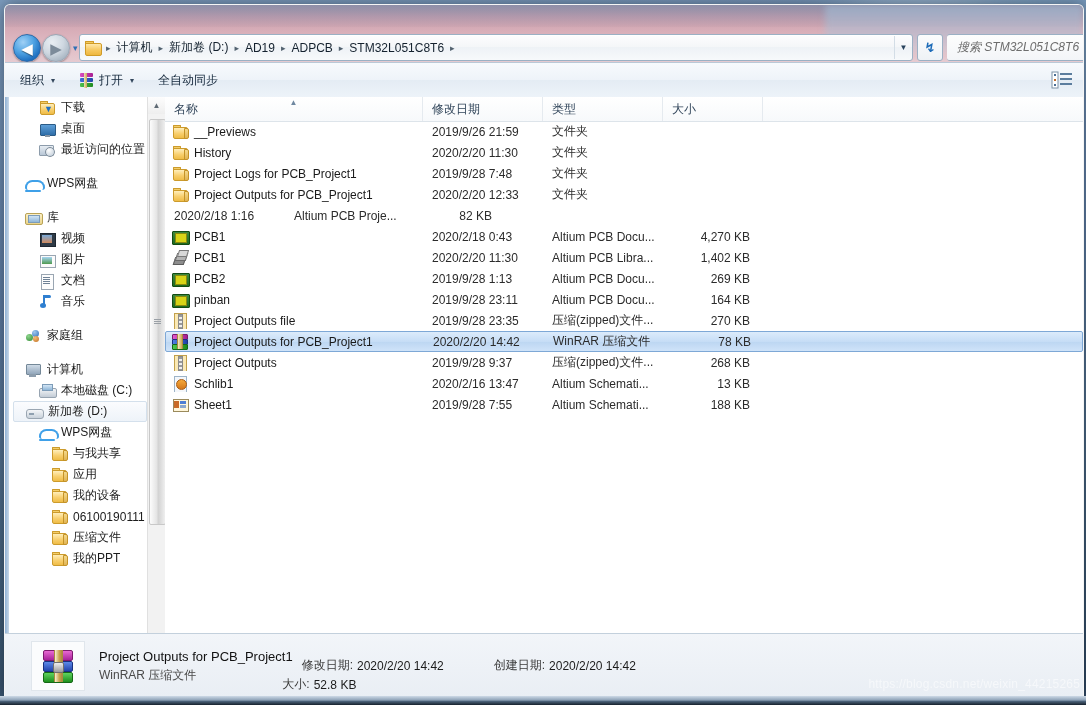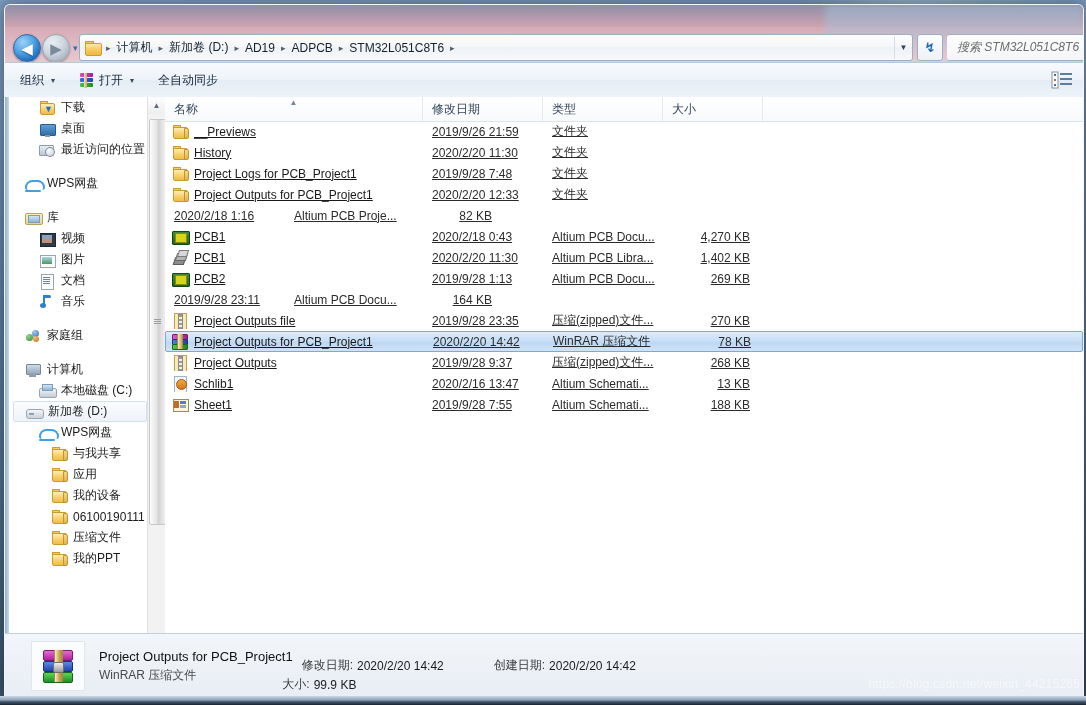--- a/index.html
+++ b/index.html
@@ -228,21 +228,21 @@
 
   #rows { position:absolute; left:0; top:24px; right:0; bottom:0; }
   .row {
     display:flex; align-items:center; height:21px; font-size:12px;
     color:#1a1a1a; box-sizing:border-box;
   }
   .row.selected {
     background: linear-gradient(to bottom,#dcebfb 0%,#c6ddf6 50%,#bcd6f2 51%,#cfe3f9 100%);
     border:1px solid #7ea8d6; border-radius:2px;
   }
-  .cell { box-sizing:border-box; overflow:hidden; white-space:nowrap;text-decoration:underline; }
+  .cell { box-sizing:border-box; overflow:hidden; white-space:nowrap; }
   .cell.c-name { width:258px; display:flex; align-items:center; padding-left:7px; }
   .cell.c-date { width:120px; padding-left:9px; color:#2b2b2b; }
   .cell.c-type { width:120px; padding-left:9px; color:#2b2b2b; }
   .cell.c-size { width:100px; padding-right:13px; text-align:right; color:#2b2b2b; }
   .row.selected .cell.c-name { padding-left:6px; }
   .f-ic { width:16px; height:16px; margin-right:6px; flex:none; position:relative; }
 
   
   .ic-folder .b{ position:absolute;left:1px;top:3px;width:13px;height:10px;border-radius:1px 2px 2px 2px;
      background:linear-gradient(to bottom,#ffeeba,#f8cf6e 55%,#efbc46); border:1px solid #cc9b2c;}
@@ -751,20 +751,27 @@
                 <span class="o"></span>
                 <span class="i"></span>
               </span>
               <span>PCB2</span>
             </div>
             <div class="cell c-date">2019/9/28 1:13</div>
             <div class="cell c-type">Altium PCB Docu...</div>
             <div class="cell c-size">269 KB</div>
           </div>
           <div class="row">
+            <div class="cell c-name">
+              <span class="f-ic ic-pcbdoc">
+                <span class="o"></span>
+                <span class="i"></span>
+              </span>
+              <span>pinban</span>
+            </div>
             <div class="cell c-date">2019/9/28 23:11</div>
             <div class="cell c-type">Altium PCB Docu...</div>
             <div class="cell c-size">164 KB</div>
           </div>
           <div class="row">
             <div class="cell c-name">
               <span class="f-ic ic-zip">
                 <span class="p"></span>
                 <span class="z"></span>
               </span>
@@ -849,21 +856,21 @@
         </span>
         <span class="det-group det-col2">
           <span class="det-k">创建日期:</span>
           <span class="det-v">2020/2/20 14:42</span>
         </span>
       </div>
       <div class="det-line">
         <span class="det-sub">WinRAR 压缩文件</span>
         <span class="det-group det-col2b">
           <span class="det-k">大小:</span>
-          <span class="det-v">99.9 KB</span>
+          <span class="det-v">52.8 KB</span>
         </span>
       </div>
     </div>
   </div>
 </div>
 
 <div id="watermark">https://blog.csdn.net/weixin_44215265</div>
 <div id="taskbar-strip"></div>
 
 </body></html>

